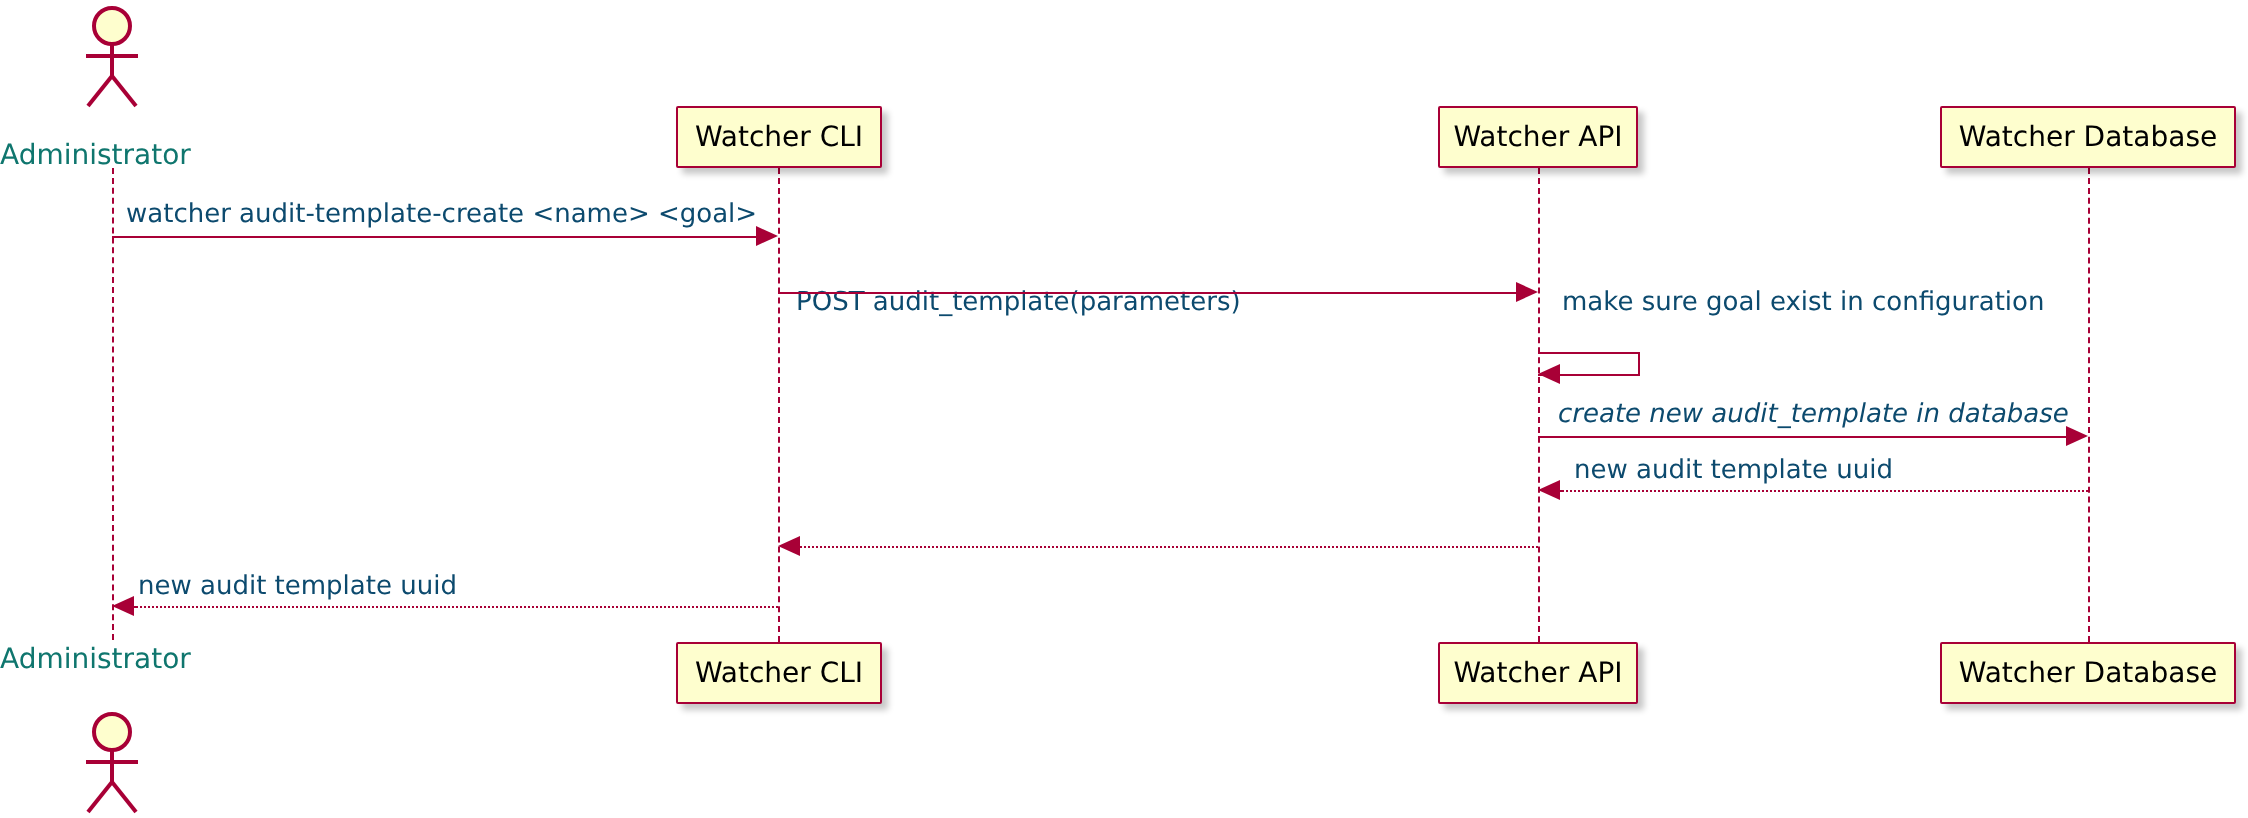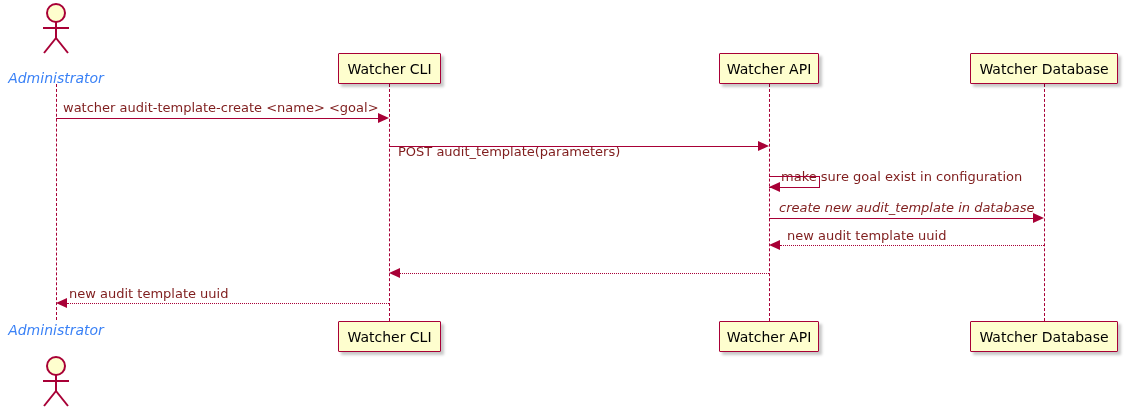--- a/index.html
+++ b/index.html
@@ -34,42 +34,41 @@
     justify-content: center;
     height: 31px;
     font-size: 14px;
     color: #000000;
     white-space: nowrap;
     text-align: right;
   }
   .actor-label {
     position: absolute;
     font-size: 14px;
-    color: #3b82f6;
+    color: #0f766e;
     white-space: nowrap;
-    text-align: center;
-    font-style: italic;
+    text-align: left;
   }
   .actor-fig {
     position: absolute;
     width: 36px;
     height: 52px;
   }
   .msg-line {
     position: absolute;
     height: 0;
     border-top: 1.5px solid #A80036;
   }
   .msg-line.dotted {
     border-top: 1.5px dotted #A80036;
   }
   .msg-label {
     position: absolute;
     font-size: 13px;
-    color: #7f1d1d;
+    color: #0c4a6e;
     white-space: nowrap;
   }
   .arrow-head {
     position: absolute;
     width: 0;
     height: 0;
   }
   .arrow-head.right {
     border-top: 5px solid transparent;
     border-bottom: 5px solid transparent;
@@ -133,21 +132,21 @@
   <div class="participant-box" style="left:970px; top:321px; width:148px;">Watcher Database</div>
 
   <div class="msg-label" style="left:63px; top:100px;">watcher audit-template-create &lt;name&gt; &lt;goal&gt;</div>
   <div class="msg-line" style="left:56px; top:118px; width:322px;"></div>
   <div class="arrow-head right" style="left:378px; top:113px;"></div>
 
   <div class="msg-label" style="left:398px; top:128px;margin-top:16px;">POST audit_template(parameters)</div>
   <div class="msg-line" style="left:389px; top:146px; width:369px;"></div>
   <div class="arrow-head right" style="left:758px; top:141px;"></div>
 
-  <div class="msg-label" style="left:781px; top:169px;text-align:center;">make sure goal exist in configuration</div>
+  <div class="msg-label" style="left:781px; top:144px;text-align:center;">make sure goal exist in configuration</div>
   <div class="self-loop" style="left:769px; top:176px; width:51px; height:12px;"></div>
   <div class="arrow-head left" style="left:769px; top:182px;"></div>
 
   <div class="msg-label" style="left:779px; top:200px;font-style:italic;">create new audit_template in database</div>
   <div class="msg-line" style="left:769px; top:218px; width:264px;"></div>
   <div class="arrow-head right" style="left:1033px; top:213px;"></div>
 
   <div class="msg-label" style="left:787px; top:228px;">new audit template uuid</div>
   <div class="msg-line dotted" style="left:780px; top:245px; width:264px;"></div>
   <div class="arrow-head left" style="left:769px; top:240px;"></div>

